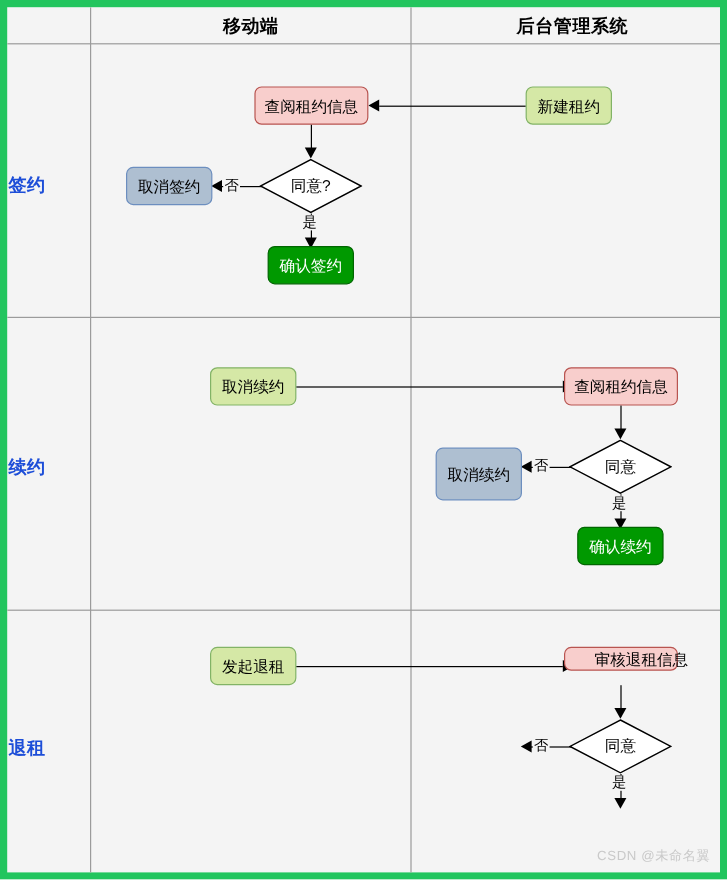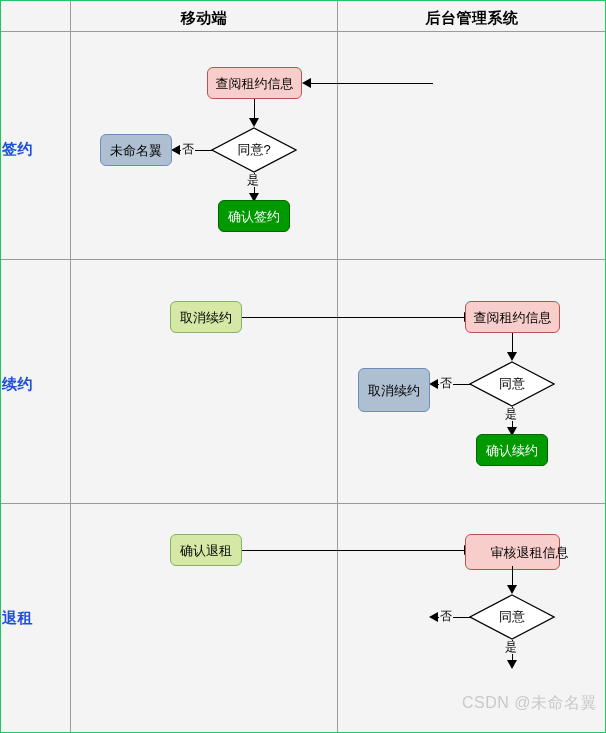--- a/index.html
+++ b/index.html
@@ -9,21 +9,21 @@
   }
   body {
     font-family: "Liberation Sans", "DejaVu Sans", sans-serif;
   }
   #page {
     position: relative;
     width: 606px;
     height: 733px;
     box-sizing: border-box;
     background: #f4f4f4;
-    border: 1px solid #22c55e;
+    border: 6px solid #22c55e;
     overflow: hidden;
   }
   
   .vline {
     position: absolute;
     top: 0;
     width: 1px;
     height: 733px;
     background: #9b9b9b;
   }
@@ -127,22 +127,22 @@
     color: #000000;
     background: #f4f4f4;
     padding: 0 1px;
     line-height: 13px;
     white-space: nowrap;
   }
   
   .watermark {
     position: absolute;
     right: 8px;
-    bottom: 18px;
-    font-size: 16px;
+    bottom: 6px;
+    font-size: 11px;
     color: #c9c9c9;
     white-space: nowrap;
     letter-spacing: 0.5px;
   }
 </style>
 </head>
 <body>
 
 <div id="page">
 
@@ -152,41 +152,42 @@
   <div class="hline" style="top:258px;"></div>
   <div class="hline" style="top:502px;"></div>
 
   <div class="col-header" style="left:70px; width:266px;">移动端</div>
   <div class="col-header" style="left:337px; width:268px;">后台管理系统</div>
 
   <div class="row-label" style="top:139px;">签约</div>
   <div class="row-label" style="top:374px;">续约</div>
   <div class="row-label" style="top:608px;">退租</div>
 
+  <div class="node node-green" style="left:432px; top:66px; width:72px; height:32px;">新建租约</div>
 
   <div class="conn-h" style="left:310px; top:82px; width:122px;"></div>
   <div class="arrow-left" style="left:301px; top:77px;"></div>
 
   <div class="node node-pink" style="left:206px; top:66px; width:95px; height:32px;">查阅租约信息</div>
 
   <div class="conn-v" style="left:253px; top:98px; height:26px;"></div>
   <div class="arrow-down" style="left:248px; top:117px;"></div>
 
   <div class="diamond" style="left:210px; top:126px; width:86px; height:46px;text-align:right;">
     <svg width="86" height="46" viewBox="0 0 86 46">
       <polygon points="43,1 85,23 43,45 1,23" fill="#ffffff" stroke="#000000" stroke-width="1.2"></polygon>
     </svg>
     <div class="diamond-label">同意?</div>
   </div>
 
   <div class="conn-h" style="left:178px; top:149px; width:34px;"></div>
   <div class="arrow-left" style="left:170px; top:144px;"></div>
   <div class="edge-label" style="left:180px; top:142px;">否</div>
 
-  <div class="node node-blue" style="left:99px; top:133px; width:72px; height:32px;">未命名翼</div>
+  <div class="node node-blue" style="left:99px; top:133px; width:72px; height:32px;">取消签约</div>
 
   <div class="conn-v" style="left:253px; top:172px; height:26px;"></div>
   <div class="arrow-down" style="left:248px; top:192px;"></div>
   <div class="edge-label" style="left:245px; top:173px;">是</div>
 
   <div class="node node-darkgreen" style="left:217px; top:199px; width:72px; height:32px;">确认签约</div>
 
   <div class="node node-green" style="left:169px; top:300px; width:72px; height:32px;">取消续约</div>
 
   <div class="conn-h" style="left:241px; top:316px; width:222px;"></div>
@@ -209,26 +210,26 @@
   <div class="edge-label" style="left:438px; top:376px;">否</div>
 
   <div class="node node-blue" style="left:357px; top:367px; width:72px; height:44px;">取消续约</div>
 
   <div class="conn-v" style="left:511px; top:406px; height:26px;"></div>
   <div class="arrow-down" style="left:506px; top:426px;"></div>
   <div class="edge-label" style="left:503px; top:407px;">是</div>
 
   <div class="node node-darkgreen" style="left:475px; top:433px; width:72px; height:32px;">确认续约</div>
 
-  <div class="node node-green" style="left:169px; top:533px; width:72px; height:32px;">确认退租</div>
+  <div class="node node-green" style="left:169px; top:533px; width:72px; height:32px;">发起退租</div>
 
   <div class="conn-h" style="left:241px; top:549px; width:222px;"></div>
   <div class="arrow-right" style="left:463px; top:544px;"></div>
 
-  <div class="node node-pink" style="left:464px; top:533px; width:95px; height:36px;padding-left:34px;">审核退租信息</div>
+  <div class="node node-pink" style="left:464px; top:533px; width:95px; height:20px;padding-left:34px;">审核退租信息</div>
 
   <div class="conn-v" style="left:511px; top:565px; height:26px;"></div>
   <div class="arrow-down" style="left:506px; top:584px;"></div>
 
   <div class="diamond" style="left:468px; top:593px; width:86px; height:46px;">
     <svg width="86" height="46" viewBox="0 0 86 46">
       <polygon points="43,1 85,23 43,45 1,23" fill="#ffffff" stroke="#000000" stroke-width="1.2"></polygon>
     </svg>
     <div class="diamond-label">同意</div>
   </div>

